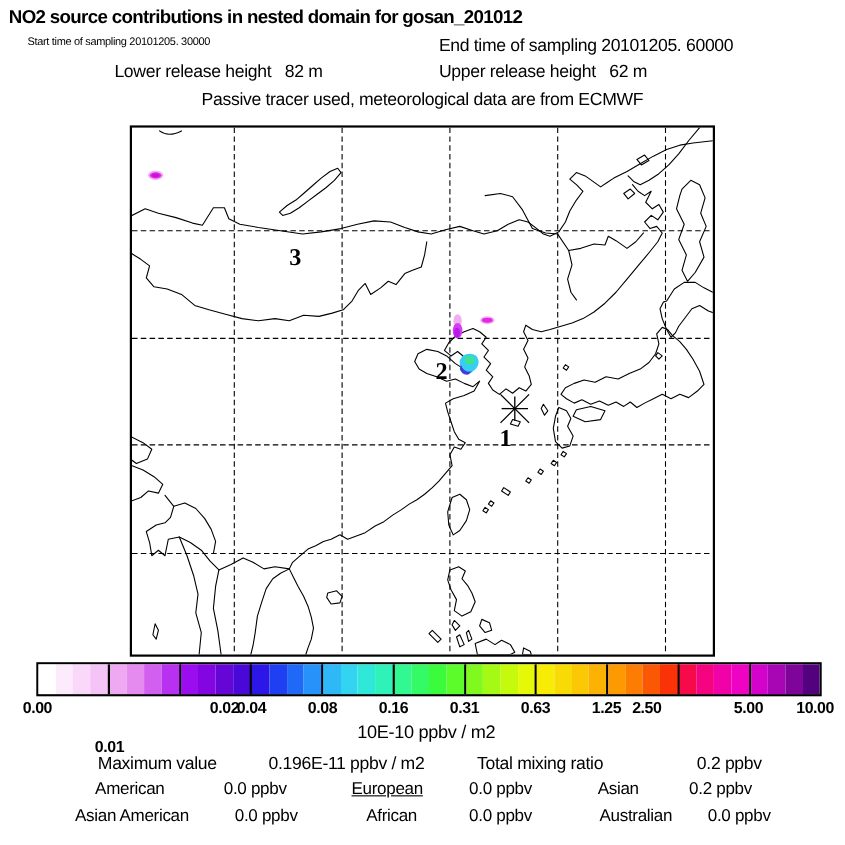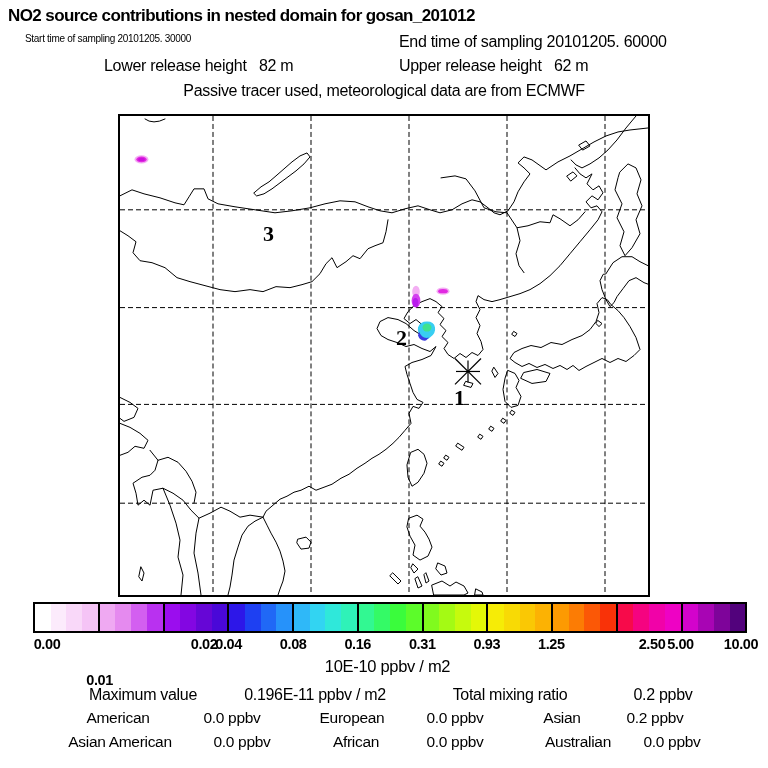--- a/index.html
+++ b/index.html
@@ -178,43 +178,43 @@
     <div class="cell" style="background: rgb(247, 10, 74);"></div>
     <div class="cell" style="background: rgb(245, 3, 128);"></div>
     <div class="cell" style="background: rgb(241, 2, 168);"></div>
     <div class="cell sep" style="background: rgb(238, 2, 196);"></div>
     <div class="cell" style="background: rgb(211, 3, 204);"></div>
     <div class="cell" style="background: rgb(168, 5, 180);"></div>
     <div class="cell" style="background: rgb(126, 4, 154);"></div>
     <div class="cell" style="background: rgb(82, 2, 124);"></div>
   </div>
 <div id="ticks">
-    <span class="tick" style="left: 47px;">0.00</span>
+    <span class="tick" style="left: 34px;">0.00</span>
     <span class="tick" style="left: 99.5455px; margin-top: 36px;">0.01</span>
     <span class="tick" style="left: 164.091px; margin-left: 40px;">0.02</span>
     <span class="tick" style="left: 228.636px;">0.04</span>
     <span class="tick" style="left: 293.182px;">0.08</span>
     <span class="tick" style="left: 357.727px;">0.16</span>
     <span class="tick" style="left: 422.273px;">0.31</span>
-    <span class="tick" style="left: 486.818px;">0.93</span>
+    <span class="tick" style="left: 486.818px;">0.63</span>
     <span class="tick" style="left: 551.364px;">1.25</span>
-    <span class="tick" style="left: 652px; text-align: center;">2.50</span>
+    <span class="tick" style="left: 588px; text-align: center;">2.50</span>
     <span class="tick" style="left: 680.455px;">5.00</span>
     <span class="tick" style="left: 741px;">10.00</span>
   </div>
 <div class="unit">10E-10 ppbv / m2</div>
 
 <span class="stat" style="left:143px;top:686px">Maximum value</span>
 <span class="stat" style="left:315px;top:686px">0.196E-11 ppbv / m2</span>
-<span class="stat" style="left:510px;top:686px">Total mixing ratio</span>
+<span class="stat" style="left:491px;top:686px">Total mixing ratio</span>
 <span class="stat" style="left:663px;top:686px">0.2 ppbv</span>
 <div id="regions">
     <span class="rg" style="left: 118px; top: 709px; text-align: center;">American</span>
     <span class="rg" style="left: 232px; top: 709px;">0.0 ppbv</span>
-    <span class="rg" style="left: 352px; top: 709px;">European</span>
+    <span class="rg" style="left: 352px; top: 709px; text-decoration: underline;">European</span>
     <span class="rg" style="left: 455px; top: 709px;">0.0 ppbv</span>
     <span class="rg" style="left: 562px; top: 709px;">Asian</span>
     <span class="rg" style="left: 655px; top: 709px;">0.2 ppbv</span>
     <span class="rg" style="left: 120px; top: 733px;">Asian American</span>
     <span class="rg" style="left: 242px; top: 733px;">0.0 ppbv</span>
     <span class="rg" style="left: 356px; top: 733px;">African</span>
     <span class="rg" style="left: 455px; top: 733px;">0.0 ppbv</span>
     <span class="rg" style="left: 578px; top: 733px;">Australian</span>
     <span class="rg" style="left: 672px; top: 733px;">0.0 ppbv</span>
   </div>

